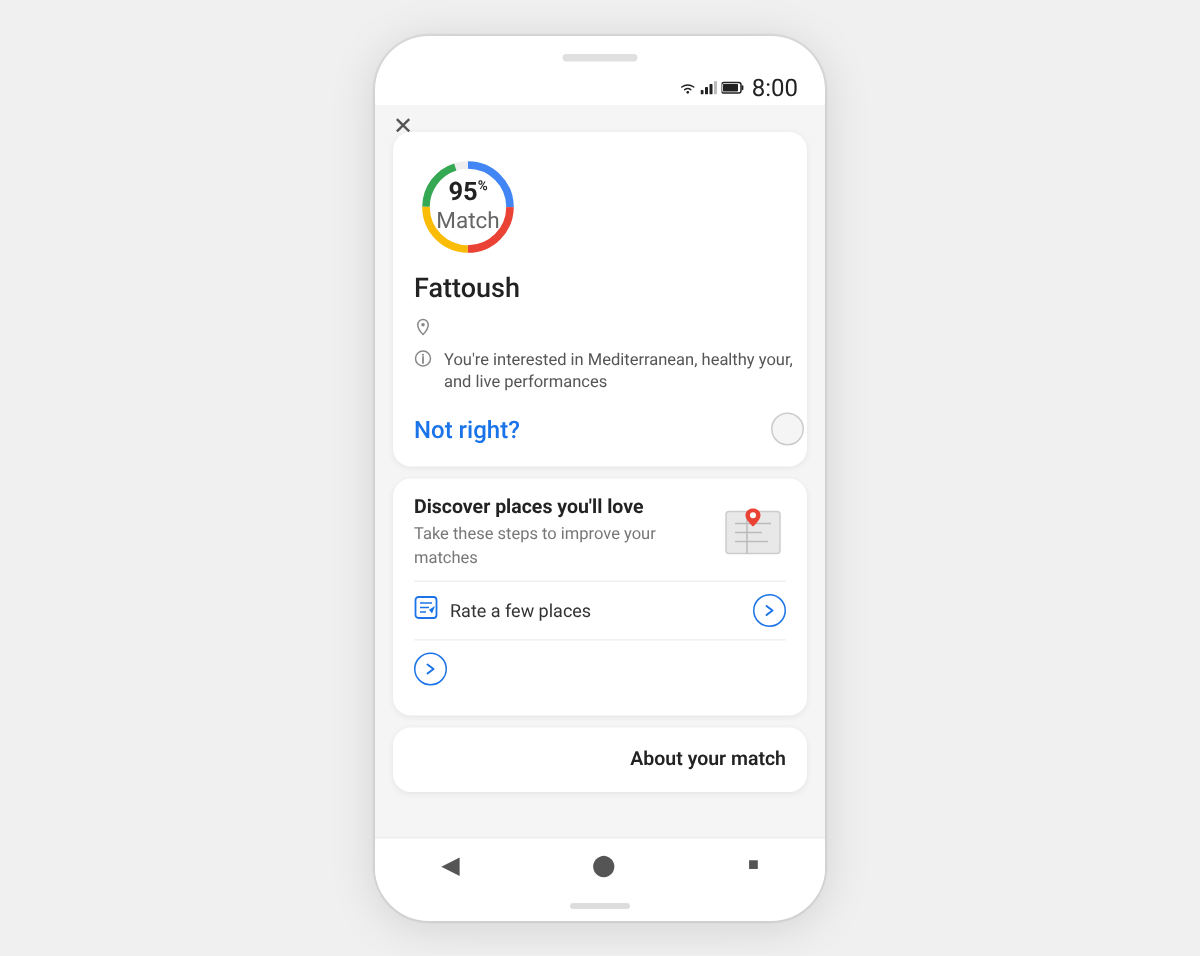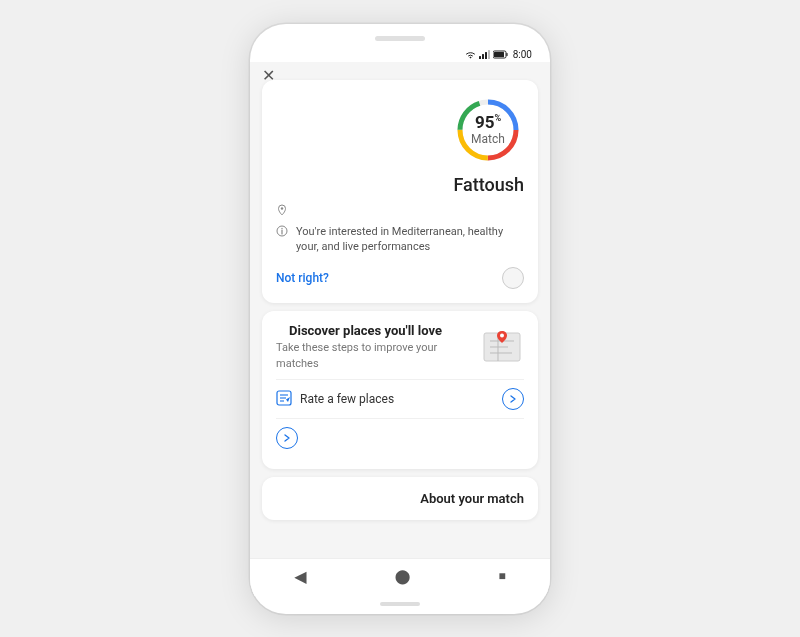--- a/index.html
+++ b/index.html
@@ -34,21 +34,21 @@
       border-radius: 3px;
       margin: 12px auto 6px auto;
     }
 
     .status-bar {
       width: 100%;
       display: flex;
       justify-content: flex-end;
       align-items: center;
       padding: 2px 18px 2px 18px;
-      font-size: 10px;
+      font-size: 16px;
       color: #222;
       gap: 4px;
     }
 
     .status-icons {
       display: flex;
       align-items: center;
       gap: 3px;
     }
 
@@ -78,24 +78,24 @@
       font-size: 16px;
       color: #555;
       cursor: pointer;
       z-index: 10;
     }
 
     
     .match-card {
       background: #fff;
       border-radius: 12px;
-      padding: 14px 14px 14px 14px;
+      padding: 14px 2px 14px 14px;
       display: flex;
       flex-direction: column;
-      align-items: flex-end;
+      align-items: flex-start;
       box-shadow: 0 1px 4px rgba(0,0,0,0.07);
       position: relative;
     }
 
     
     .donut-wrapper {
       width: 72px;
       height: 72px;
       position: relative;
       margin-bottom: 8px;
@@ -122,32 +122,31 @@
       color: #222;
       line-height: 1;
     }
 
     .donut-percent sup {
       font-size: 9px;
       font-weight: 600;
     }
 
     .donut-label {
-      font-size: 12px;
+      font-size: 15px;
       color: #666;
       margin-top: 1px;
     }
 
     .place-name {
       font-size: 18px;
       font-weight: 500;
       color: #222;
       margin-bottom: 8px;
       text-align: center;
-      margin-left: 48px;
     }
 
     .info-row {
       display: flex;
       align-items: flex-start;
       gap: 6px;
       width: 100%;
       margin-bottom: 5px;
     }
 
@@ -166,21 +165,21 @@
 
     .not-right {
       margin-top: 8px;
       width: 100%;
       display: flex;
       align-items: center;
       justify-content: space-between;
     }
 
     .not-right-link {
-      font-size: 12px;
+      font-size: 16px;
       color: #1a73e8;
       font-weight: 500;
       cursor: pointer;
     }
 
     .toggle-circle {
       width: 22px;
       height: 22px;
       border-radius: 50%;
       border: 1.5px solid #ccc;
@@ -202,21 +201,20 @@
       margin-bottom: 8px;
     }
 
     .discover-text {}
 
     .discover-title {
       font-size: 13px;
       font-weight: 700;
       color: #222;
       margin-bottom: 2px;
-      margin-left: 13px;
     }
 
     .discover-subtitle {
       font-size: 11px;
       color: #777;
       line-height: 1.4;
     }
 
     .map-icon-wrapper {
       width: 44px;

